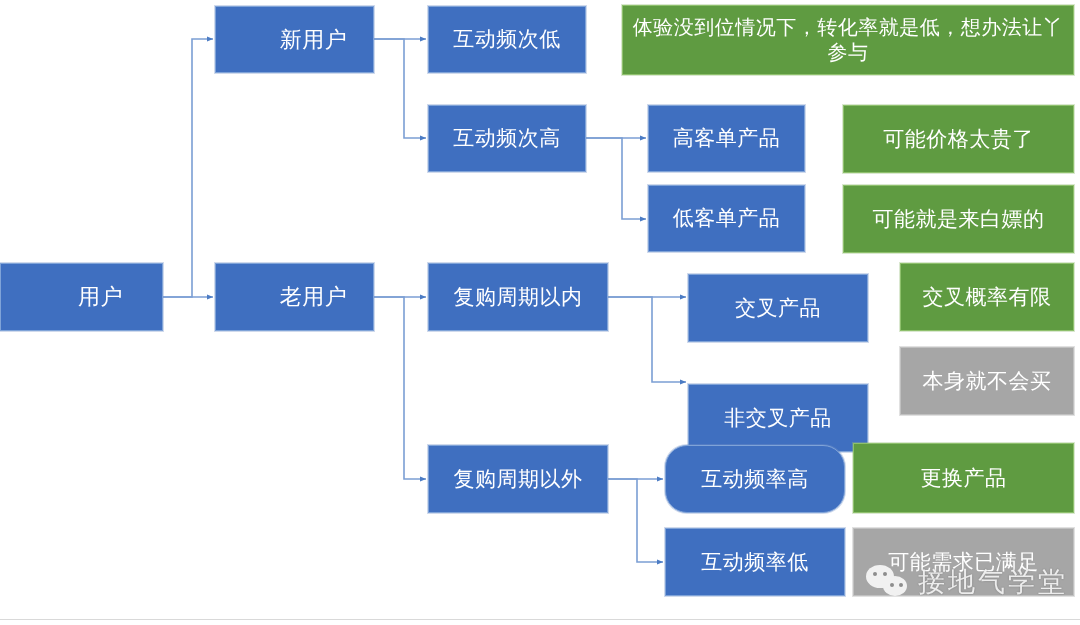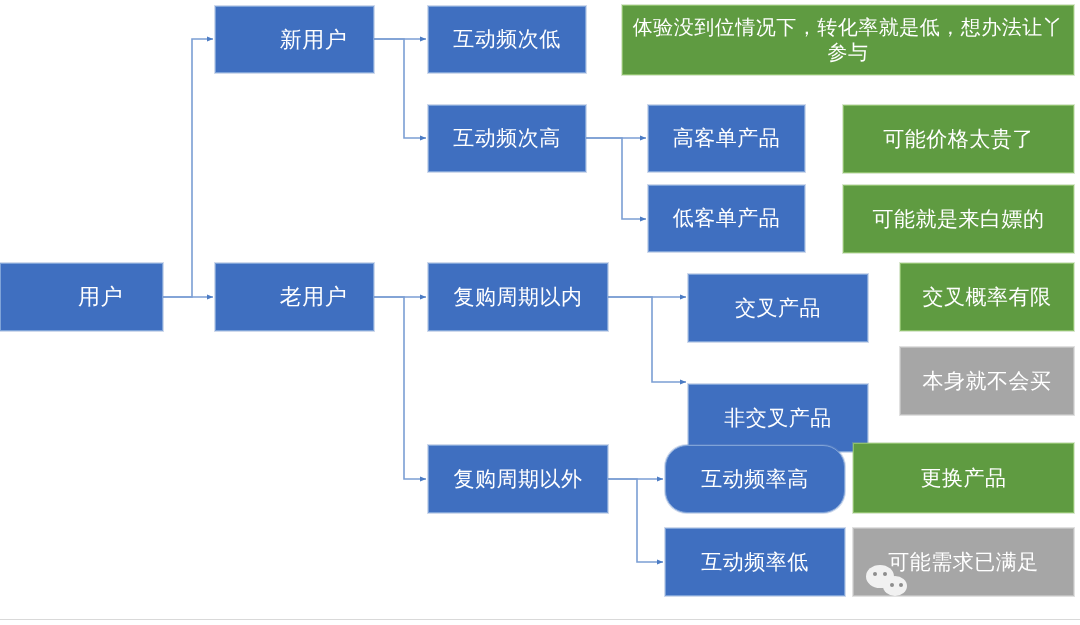--- a/index.html
+++ b/index.html
@@ -220,16 +220,17 @@
 
   <div class="watermark">
     <span class="wechat-logo">
       <span class="bubble big"></span>
       <span class="bubble small"></span>
       <span class="dot" style="left:7px;  top:8px;"></span>
       <span class="dot" style="left:17px; top:8px;"></span>
       <span class="dot" style="left:24px; top:19px;"></span>
       <span class="dot" style="left:33px; top:19px;"></span>
     </span>
+    <span class="wm-text">接地气学堂</span>
   </div>
 
   <div class="bottom-rule"></div>
 </div>
 
 </body></html>

